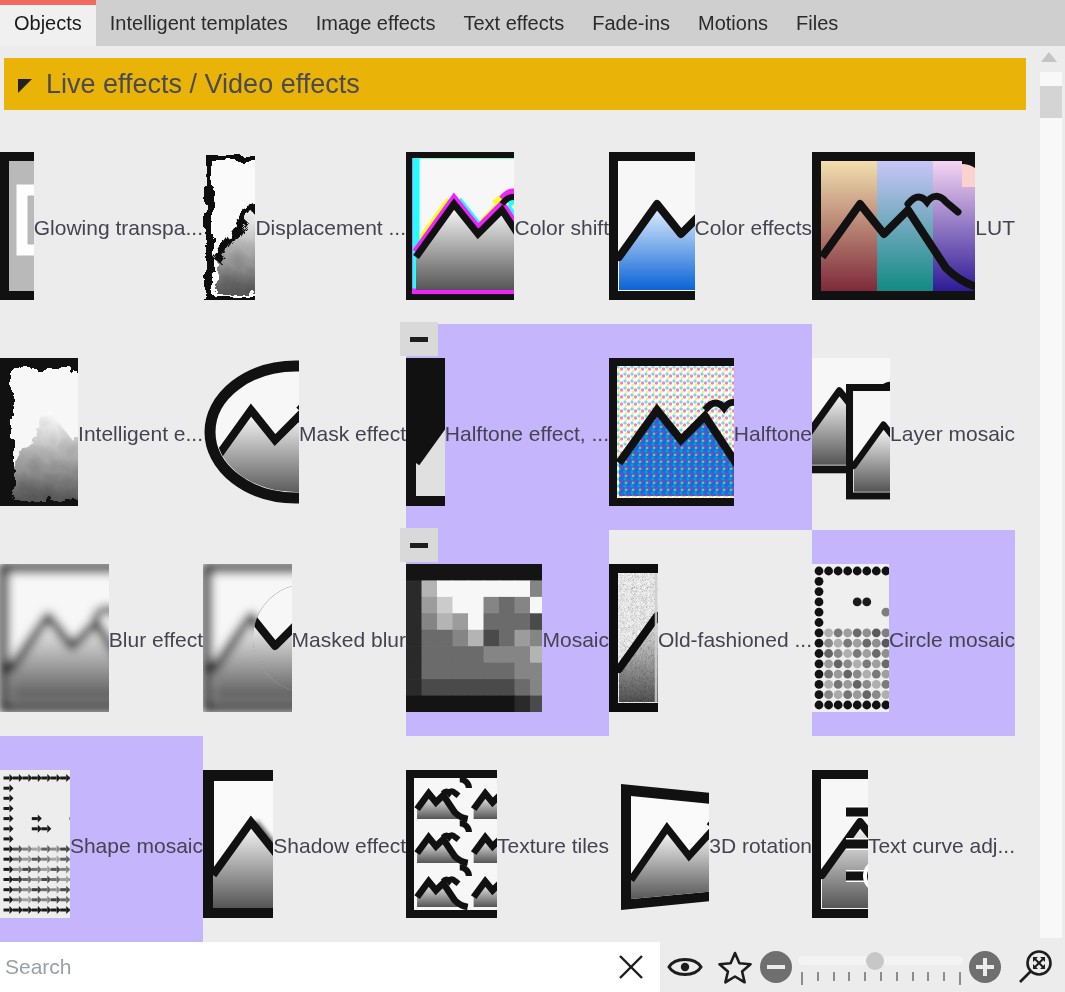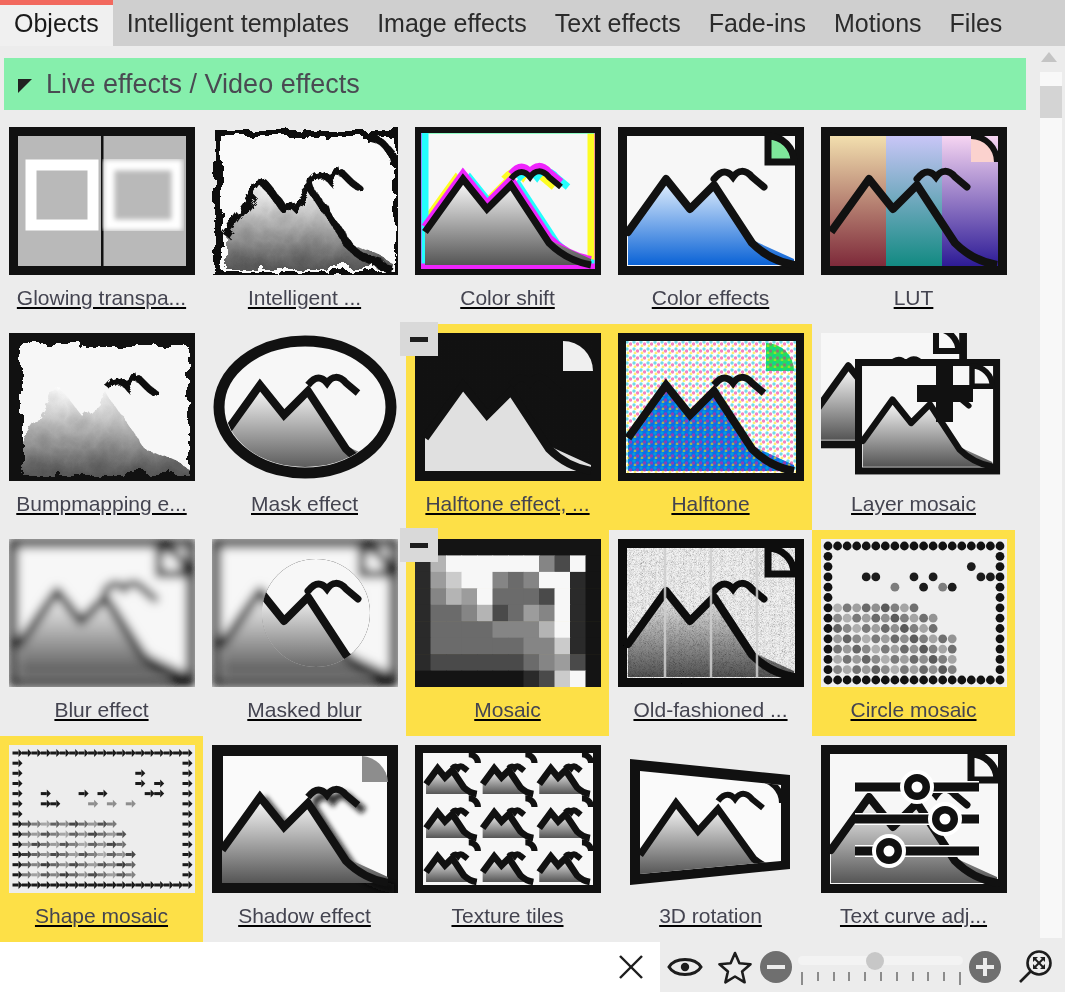--- a/index.html
+++ b/index.html
@@ -16,21 +16,21 @@
     position: absolute; top: 0; left: 0;
     width: 1065px; height: 46px;
     background: #cfcfcf;
     display: flex; align-items: flex-end;
   }
   .tab {
     position: relative;
     height: 46px;
     padding: 0 14px;
     display: flex; align-items: center;
-    font-size: 25px;
+    font-size: 20px;
     color: #2b2b2b;
     background: transparent;
     white-space: nowrap;
     cursor: default;
   }
   .tab.active {
     background: #f0f0f0;
     color: #1a1a1a;
   }
   .tab.active .accent {
@@ -51,21 +51,21 @@
     top: 0; left: 0;
     width: 1032px; height: 896px;
     overflow: hidden;
   }
 
   
   .section-header {
     position: absolute;
     top: 12px; left: 4px;
     width: 1022px; height: 52px;
-    background: #86efac;
+    background: #eab308;
     display: flex; align-items: center;
     padding-left: 14px;
   }
   .tri {
     width: 0; height: 0;
     border-left: 14px solid #222;
     border-bottom: 14px solid transparent;
     border-top: 0;
     margin-right: 14px;
     transform: translateY(2px);
@@ -82,25 +82,24 @@
     top: 72px; left: 0;
     width: 1032px;
     display: grid;
     grid-template-columns: repeat(5, 203px);
     grid-auto-rows: 206px;
     column-gap: 0; row-gap: 0;
   }
   .cell {
     position: relative;
     width: 203px; height: 206px;
-    display: flex; flex-direction: column;
+    display: flex; flex-direction: row;
     align-items: center;
-    text-decoration: underline;
-  }
-  .cell.sel { background: #fde047; }
+  }
+  .cell.sel { background: #c4b5fd; }
   .thumb {
     margin-top: 9px;
     width: 186px; height: 148px;
     position: relative;
     overflow: hidden;
   }
   .thumb svg { display: block; width: 186px; height: 148px; }
   .caption {
     margin-top: 12px;
     font-size: 21px;
@@ -402,21 +401,21 @@
               <g filter="url(#bump)">
                 <rect width="186" height="148" fill="#111"></rect>
            <rect x="7" y="7" width="172" height="134" fill="#fafafa"></rect>
            <path d="M10,105 L48,52 L72,82 L96,58 L132,112 L176,132 L176,138 L10,138 Z" fill="url(#gGray)"></path>
            <path d="M150,7 a28,28 0 0 1 28,28" fill="none" stroke="#111" stroke-width="7"></path>
            <path d="M10,105 L48,52 L72,82 L96,58 L134,116 C150,132 165,136 176,138" fill="none" stroke="#111" stroke-width="8" stroke-linejoin="round"></path>
            <path d="M96,52 C104,42 110,44 115,50 C120,43 127,42 134,50 L146,60" fill="none" stroke="#111" stroke-width="7" stroke-linecap="round"></path>
               </g>
             </svg>
           </div>
-          <div class="caption">Intelligent ...</div>
+          <div class="caption">Displacement ...</div>
         </div>
         <div class="cell">
           <div class="thumb">
             <svg viewBox="0 0 186 148" xmlns="http://www.w3.org/2000/svg">
 <defs>
   <linearGradient id="gGray" x1="0" y1="0" x2="0" y2="1">
     <stop offset="0" stop-color="#ffffff"></stop>
                   <stop offset="1" stop-color="#555555"></stop>
   </linearGradient>
   <linearGradient id="gBlue" x1="0" y1="0" x2="0" y2="1">
@@ -686,21 +685,21 @@
                 </filter>
 </defs>
               <rect width="186" height="148" fill="#111"></rect>
            <g filter="url(#bump)">
              <rect x="10" y="10" width="166" height="128" fill="#f7f7f7"></rect>
              <path d="M10,105 L48,52 L72,82 L96,58 L132,112 L176,132 L176,138 L10,138 Z" fill="url(#gGray)"></path>
              <path d="M96,52 C104,42 110,44 115,50 C120,43 127,42 134,50 L146,60" fill="none" stroke="#111" stroke-width="7"></path>
            </g>
             </svg>
           </div>
-          <div class="caption">Bumpmapping e...</div>
+          <div class="caption">Intelligent e...</div>
         </div>
         <div class="cell">
           <div class="thumb">
             <svg viewBox="0 0 186 148" xmlns="http://www.w3.org/2000/svg">
 <defs>
   <linearGradient id="gGray" x1="0" y1="0" x2="0" y2="1">
     <stop offset="0" stop-color="#ffffff"></stop>
                   <stop offset="1" stop-color="#555555"></stop>
   </linearGradient>
   <linearGradient id="gBlue" x1="0" y1="0" x2="0" y2="1">
@@ -2556,20 +2555,21 @@
 
   <div class="scrollbar">
     <div class="sb-up"></div>
     <div class="sb-track"></div>
     <div class="sb-thumb"></div>
   </div>
 </div>
 
 <div class="bottombar">
   <div class="search-wrap">
+    <input class="search-input" type="text" placeholder="Search" style="">
     <div class="clear-btn">
       <svg width="30" height="30" viewBox="0 0 30 30">
         <line x1="4" y1="4" x2="26" y2="26" stroke="#1d1d1d" stroke-width="2.4"></line>
         <line x1="26" y1="4" x2="4" y2="26" stroke="#1d1d1d" stroke-width="2.4"></line>
       </svg>
     </div>
   </div>
 
   <div class="icon-btn">
     <svg width="38" height="26" viewBox="0 0 38 26">

